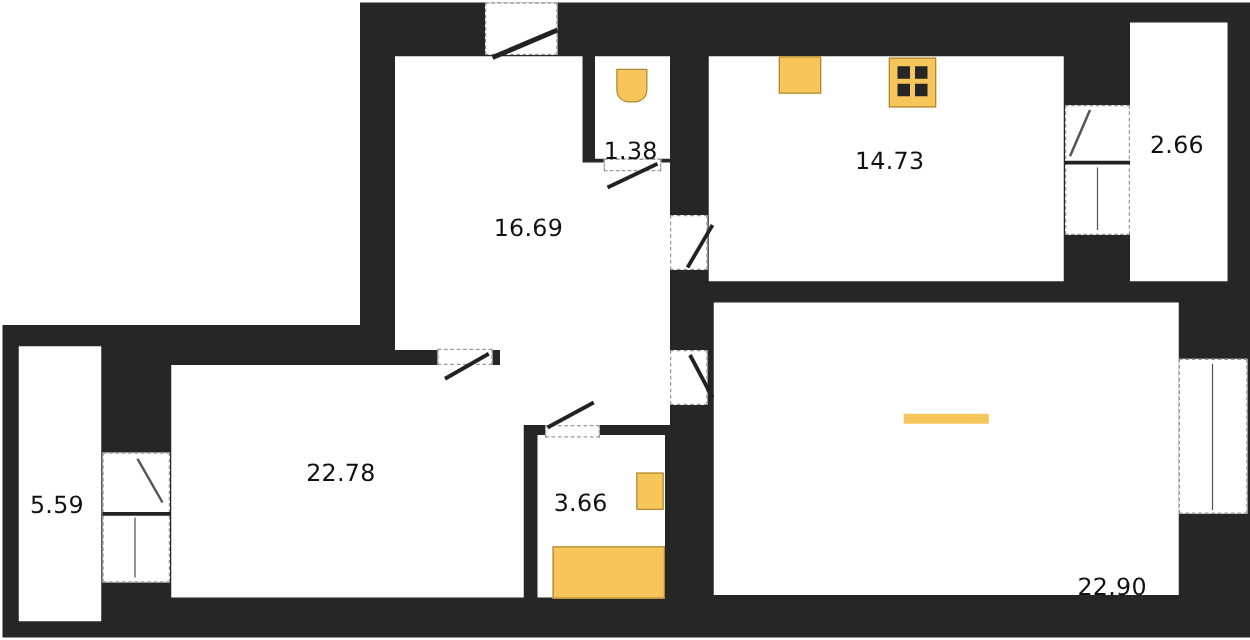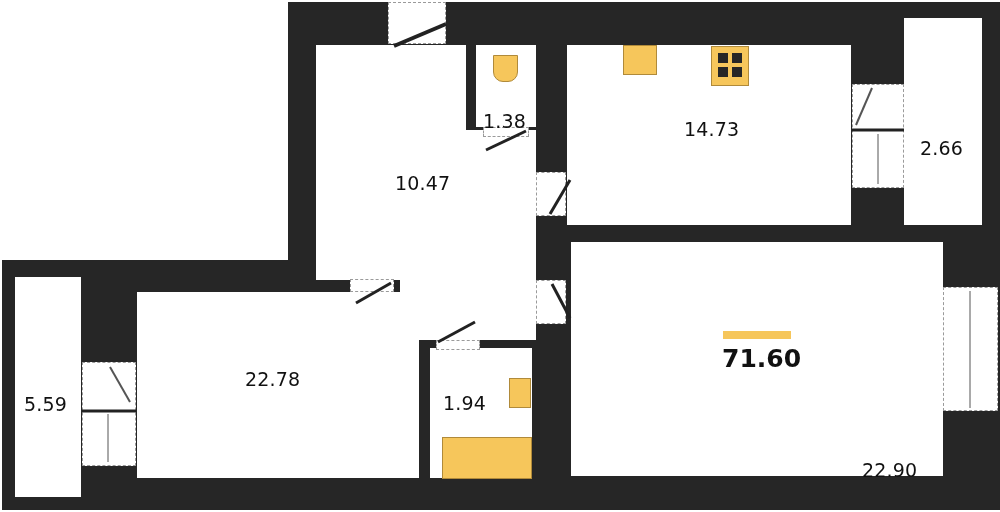--- a/index.html
+++ b/index.html
@@ -65,24 +65,23 @@
   <div class="fixture" style="left:623px;top:45px;width:34px;height:30px;"></div>
   <div class="fixture" style="left:711px;top:46px;width:38px;height:40px;background:#f6c65b;">
     <div style="position:absolute;left:6px;top:6px;width:10px;height:10px;background:#262626;"></div>
     <div style="position:absolute;left:20px;top:6px;width:10px;height:10px;background:#262626;"></div>
     <div style="position:absolute;left:6px;top:20px;width:10px;height:10px;background:#262626;"></div>
     <div style="position:absolute;left:20px;top:20px;width:10px;height:10px;background:#262626;"></div>
   </div>
   <div class="fixture" style="left:509px;top:378px;width:22px;height:30px;"></div>
   <div class="fixture" style="left:442px;top:437px;width:90px;height:42px;"></div>
 
-  <span class="label" style="left:395px;top:172px;">10.47</span>
+  <span class="label" style="left:395px;top:172px;">16.69</span>
   <span class="label" style="left:483px;top:110px;">1.38</span>
   <span class="label" style="left:684px;top:118px;">14.73</span>
-  <span class="label" style="left:920px;top:105px;margin-top:32px;">2.66</span>
+  <span class="label" style="left:920px;top:105px;">2.66</span>
   <span class="label" style="left:245px;top:368px;">22.78</span>
   <span class="label" style="left:24px;top:393px;">5.59</span>
-  <span class="label" style="left:443px;top:392px;">1.94</span>
+  <span class="label" style="left:443px;top:392px;">3.66</span>
   <span class="label" style="left:862px;top:459px;">22.90</span>
 
   <div class="total-bar" style="left:723px;top:331px;width:68px;height:8px;"></div>
-  <span class="total" style="left:722px;top:344px;">71.60</span>
 </div>
 
 </body></html>

